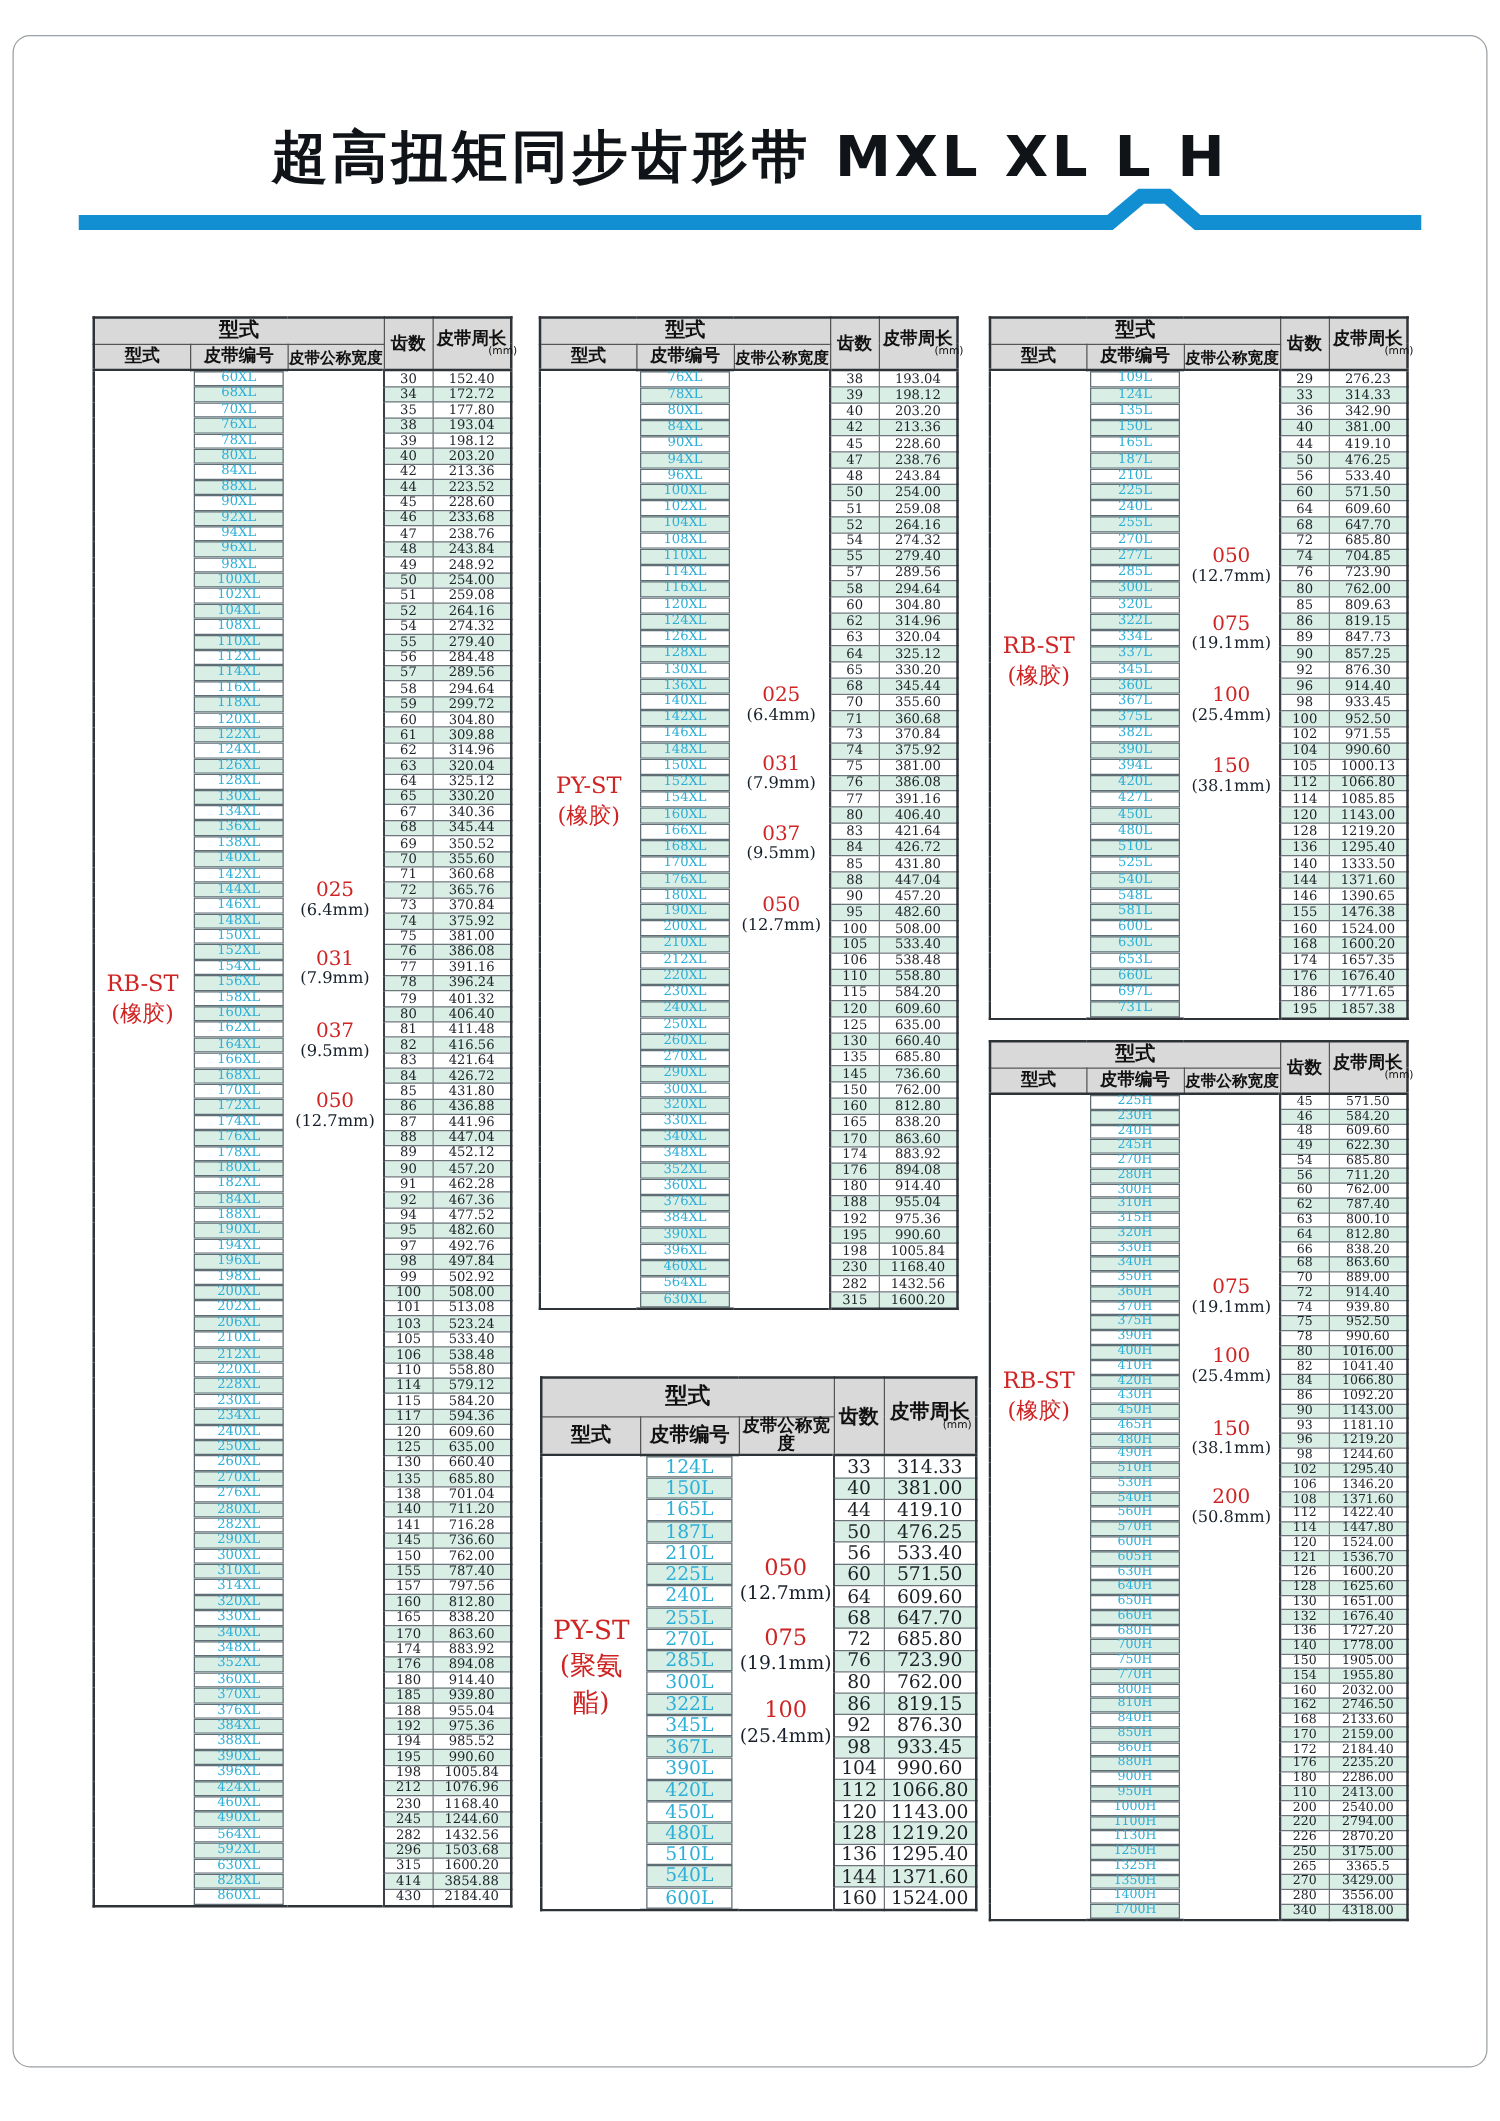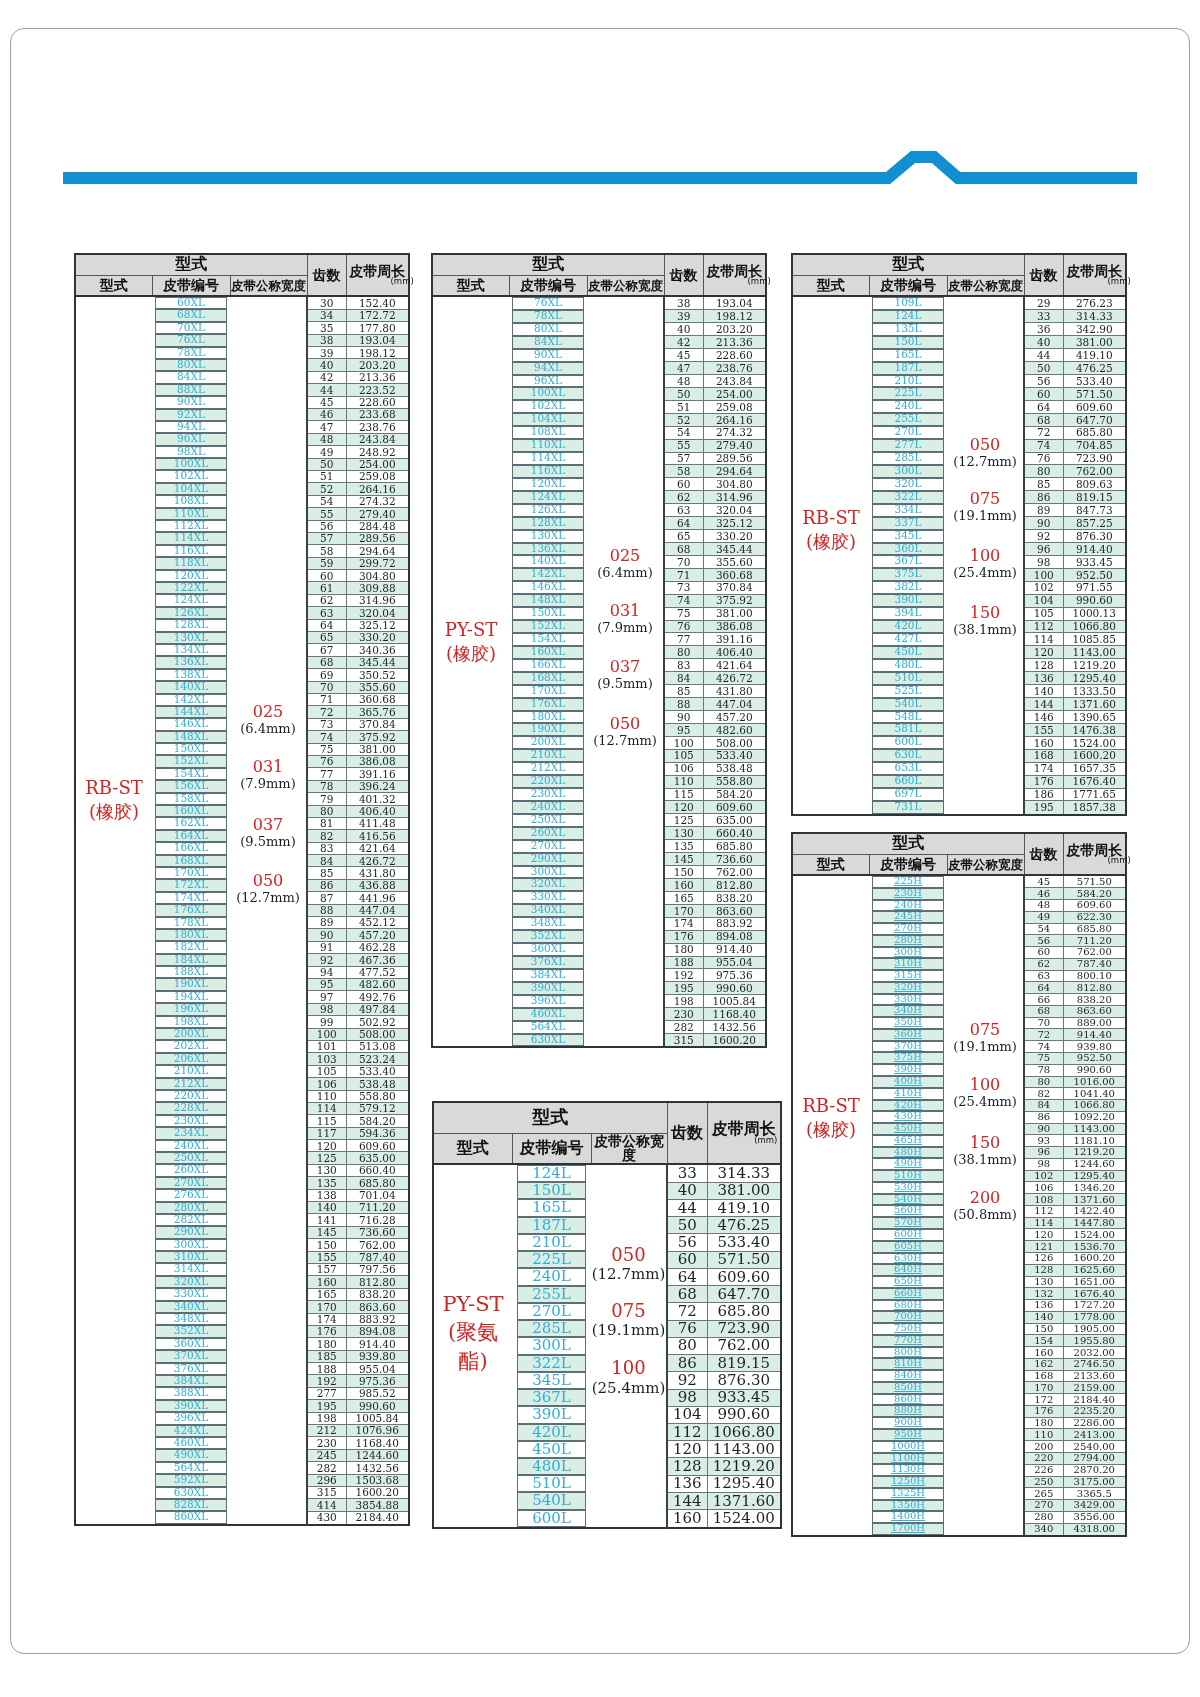--- a/index.html
+++ b/index.html
@@ -55,27 +55,28 @@
   .t4 thead tr{height:31px;}
   .t4 thead th.h-main{font-size:18px;}
   .t4 thead th.h-sub{font-size:16px;}
   .t4 thead th.h-width{font-size:14px;}
   .t4 td.c-teeth,.t4 td.c-circ{font-size:15px;}
   .t4 td.c-belt .box{font-size:15px;margin:0 5px;}
   .t4 .tlabel{font-size:21px;}
   .t4 .wlabel .code{font-size:18px;}
   .t4 .wlabel .size{font-size:15px;}
   .t5 td.c-teeth,.t5 td.c-circ{font-size:10px;}
-  .t5 td.c-belt .box{font-size:10px;text-decoration:underline;}
+  .t5 td.c-belt .box{font-size:10px;}
 </style>
 </head>
 <body>
 
 <div class="page">
   <div class="frame"></div>
+  <h1 class="title">超高扭矩同步齿形带 MXL XL L H</h1>
   <svg class="rule" width="1200" height="210" viewBox="0 0 1200 210">
     <polyline points="63,178 888,178 913,157 934,157 958,178 1137,178" fill="none" stroke="#128fd2" stroke-width="12" stroke-linejoin="miter"></polyline>
   </svg>
 
   <div class="belt-table t1">
       <table>
         <colgroup>
           <col style="width:77px">
           <col style="width:78px">
           <col style="width:77px">
@@ -732,21 +733,21 @@
             <td class="c-belt">
               <span class="box">384XL</span>
             </td>
             <td class="c-teeth">192</td>
             <td class="c-circ">975.36</td>
           </tr>
           <tr class="">
             <td class="c-belt">
               <span class="box">388XL</span>
             </td>
-            <td class="c-teeth">277</td>
+            <td class="c-teeth">194</td>
             <td class="c-circ">985.52</td>
           </tr>
           <tr class="alt">
             <td class="c-belt">
               <span class="box">390XL</span>
             </td>
             <td class="c-teeth">195</td>
             <td class="c-circ">990.60</td>
           </tr>
           <tr class="">

